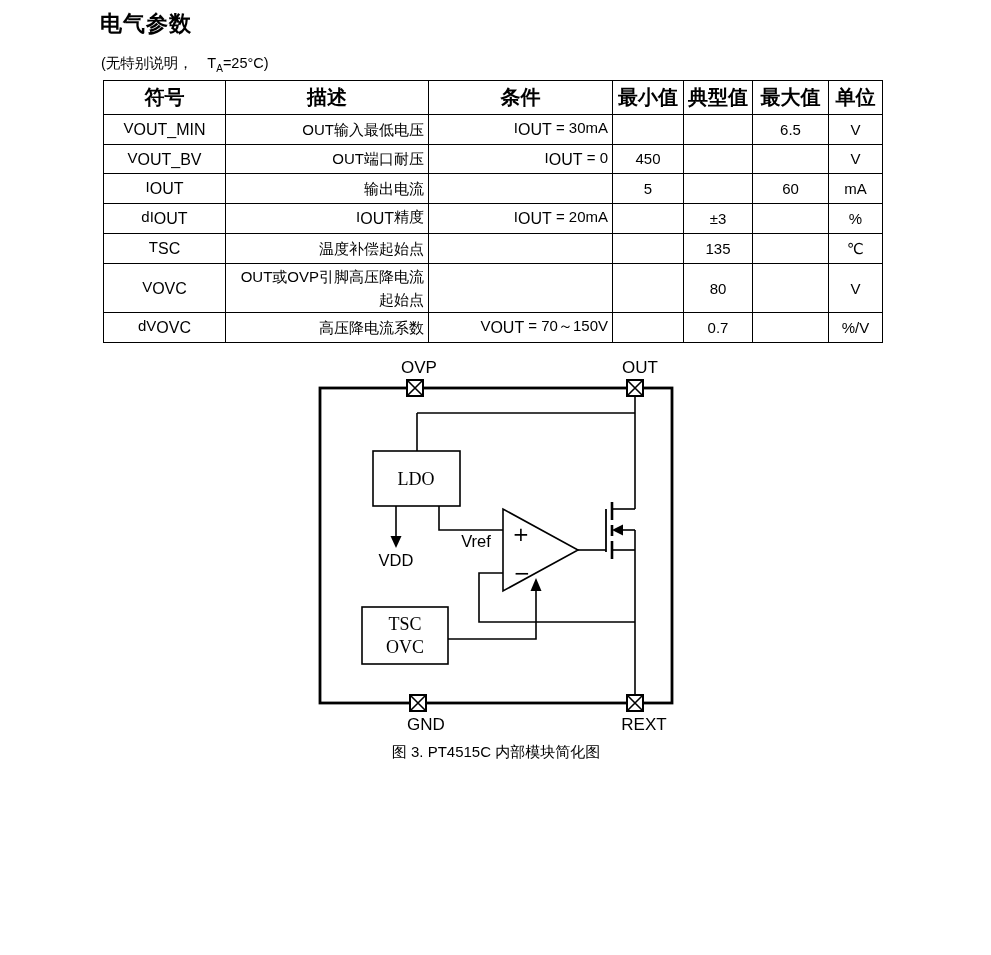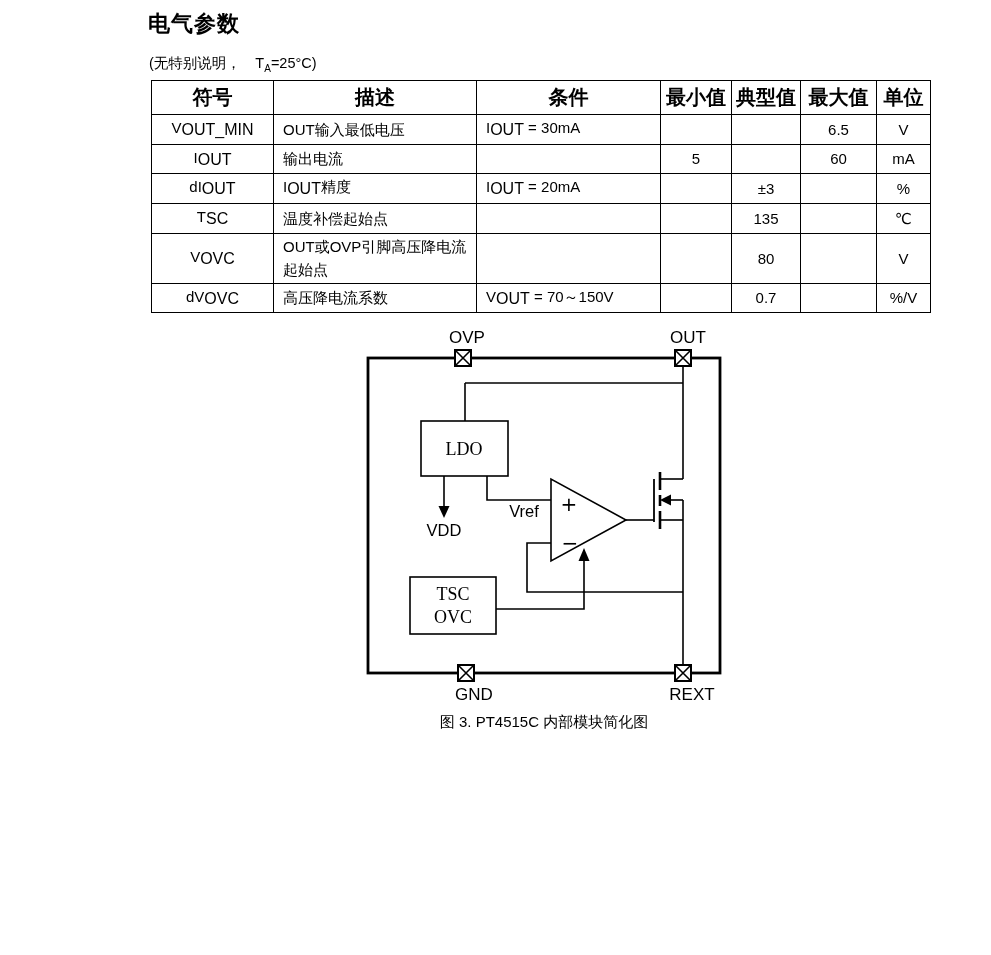--- a/index.html
+++ b/index.html
@@ -4,21 +4,21 @@
 <style>
   * { box-sizing: border-box; margin: 0; padding: 0; }
   html, body { background: #ffffff; }
   body {
     width: 991px; height: 955px;
     font-family: "Liberation Sans", "DejaVu Sans", sans-serif;
     color: #000;
     position: relative;
     overflow: hidden;
   }
-  .content { padding: 10px 0 0 100px; margin-left: 48px; }
+  .content { padding: 10px 0 0 100px; }
   .sec-title {
     font-size: 22px;
     font-weight: bold;
     letter-spacing: 1px;
     line-height: 28px;
   }
   .note {
     margin: 16px 0 6px 1px;
     font-size: 14.5px;
   }
@@ -33,21 +33,21 @@
     border: 1px solid #000;
     font-size: 15px;
     height: 27px;
     text-align: center;
     vertical-align: middle;
     padding: 1px 4px;
     line-height: 1.55;
   }
   table.params th { font-size: 20px; font-weight: bold; height: 25px; }
   table.params td.cell-desc, table.params td.cell-cond {
-    text-align: left;
+    text-align: right;
     padding-left: 9px;
   }
   table.params sub { font-size: 16px; vertical-align: -2px; }
   .sec2 { margin-top: 13px; }
   .diagram-wrap { margin: 8px 0 0 190px; width: 400px; }
   svg text { fill: #000; }
   .pin-label { font-size: 17px; }
   .block-label { font-family: "Liberation Serif", "DejaVu Serif", serif; font-size: 18px; }
   .sig-label { font-size: 16.5px; }
   .op-sign { font-size: 20px; font-family: "DejaVu Sans", sans-serif; }
@@ -87,20 +87,29 @@
         <tr>
           <td class="cell-sym">V<sub>OUT_MIN</sub></td>
           <td class="cell-desc">OUT输入最低电压</td>
           <td class="cell-cond">I<sub>OUT</sub> = 30mA</td>
           <td class="cell-min"></td>
           <td class="cell-typ"></td>
           <td class="cell-max">6.5</td>
           <td class="cell-unit">V</td>
         </tr>
         <tr>
+          <td class="cell-sym">V<sub>OUT_BV</sub></td>
+          <td class="cell-desc">OUT端口耐压</td>
+          <td class="cell-cond">I<sub>OUT</sub> = 0</td>
+          <td class="cell-min">450</td>
+          <td class="cell-typ"></td>
+          <td class="cell-max"></td>
+          <td class="cell-unit">V</td>
+        </tr>
+        <tr>
           <td class="cell-sym">I<sub>OUT</sub></td>
           <td class="cell-desc">输出电流</td>
           <td class="cell-cond"></td>
           <td class="cell-min">5</td>
           <td class="cell-typ"></td>
           <td class="cell-max">60</td>
           <td class="cell-unit">mA</td>
         </tr>
         <tr>
           <td class="cell-sym">dI<sub>OUT</sub></td>

